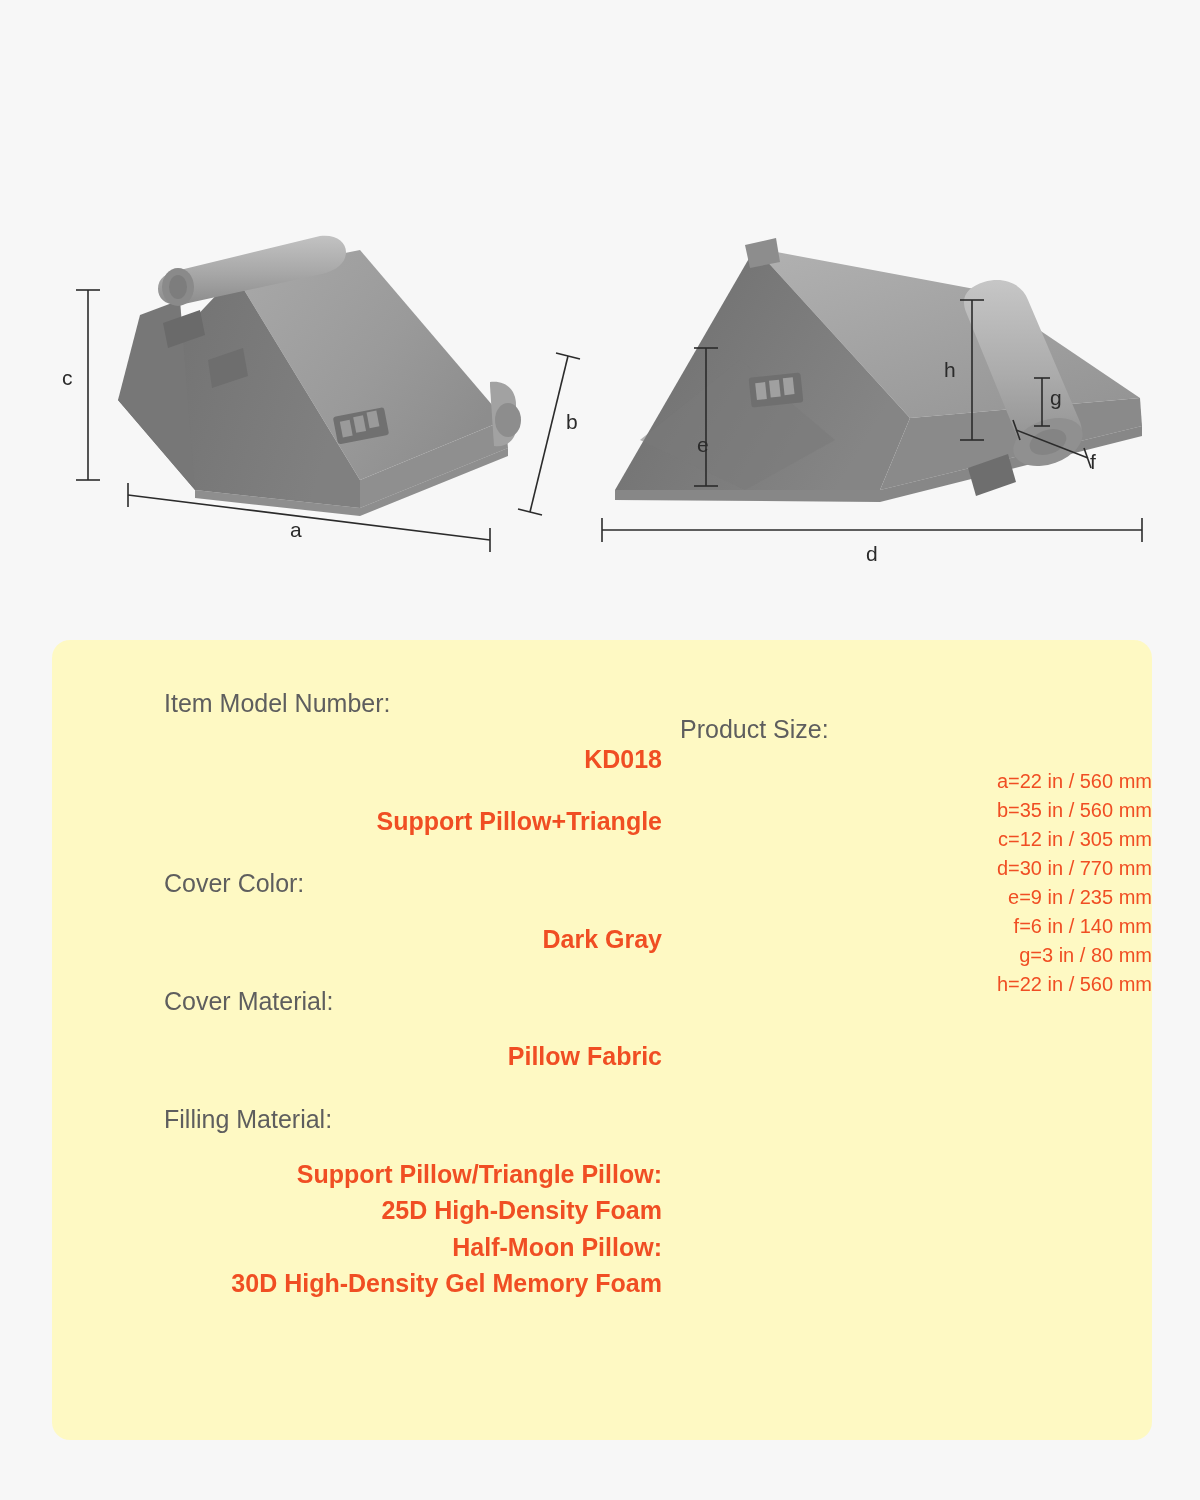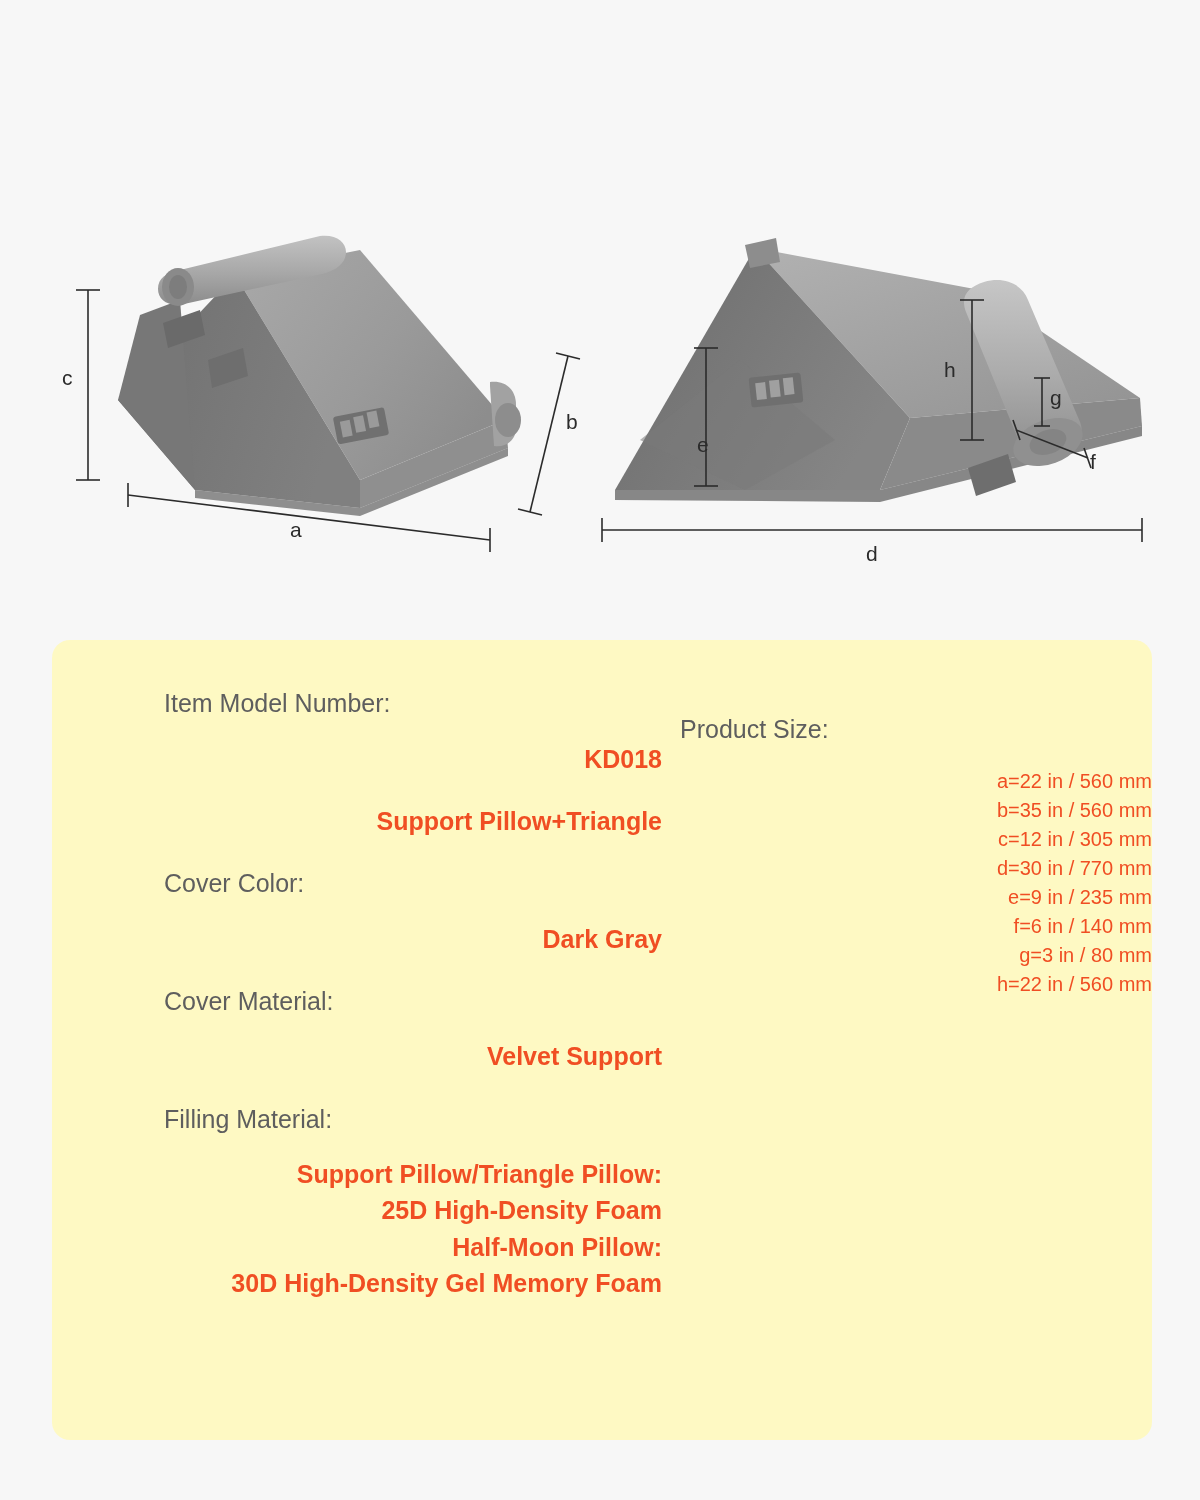--- a/index.html
+++ b/index.html
@@ -289,21 +289,21 @@
         <div class="spec-block">
           <div class="spec-label">Cover Color:</div>
           <div class="spec-value">
             <div>Dark Gray</div>
           </div>
         </div>
 
         <div class="spec-block">
           <div class="spec-label">Cover Material:</div>
           <div class="spec-value">
-            <div>Velvet Support</div>
+            <div>Pillow Fabric</div>
           </div>
         </div>
 
         <div class="spec-block">
           <div class="spec-label">Filling Material:</div>
           <div class="spec-value">
             <div>Support Pillow/Triangle Pillow:</div>
             <div>25D High-Density Foam</div>
             <div>Half-Moon Pillow:</div>
             <div>30D High-Density Gel Memory Foam</div>

